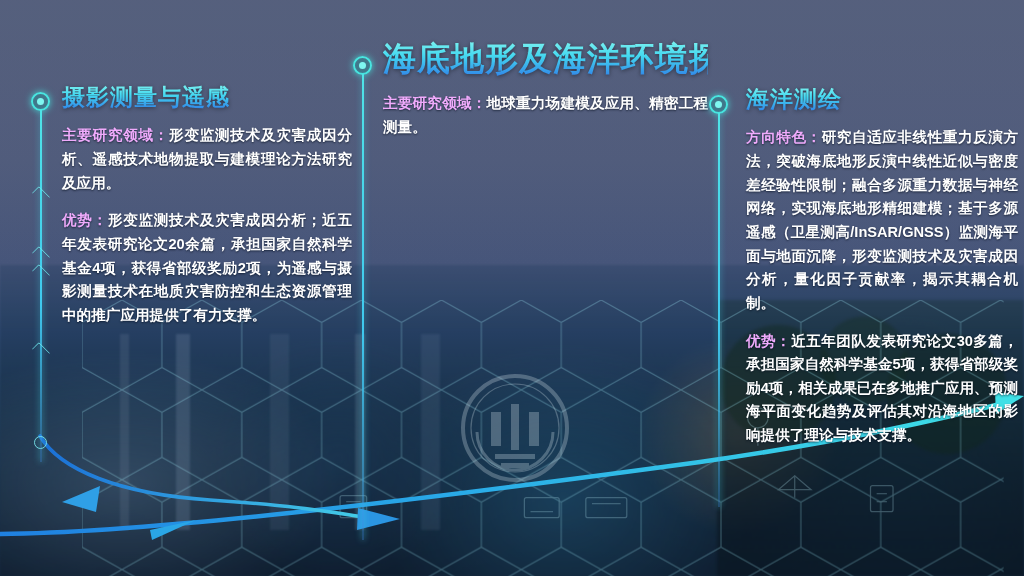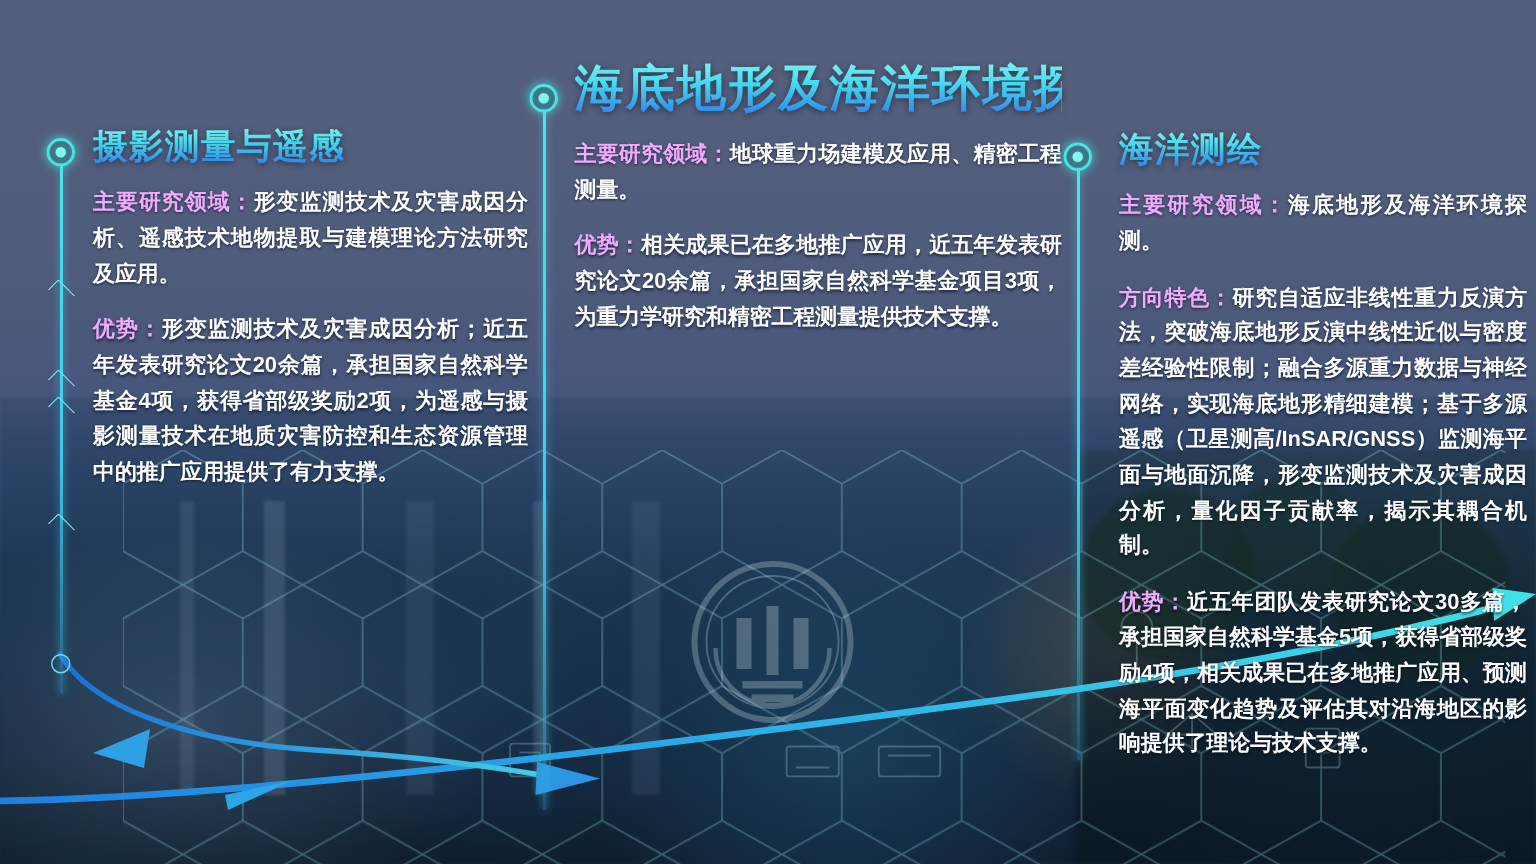--- a/index.html
+++ b/index.html
@@ -226,36 +226,30 @@
   </div>
 
   <div class="col" style="left:383px; top:40px; width:325px;">
     <div class="col-title big">海底地形及海洋环境探测</div>
 
     <div class="para">
       <span class="lbl">主要研究领域：</span><span>地球重力场建模及应用、精密工程测量。</span>
     </div>
 
 
-    <div class="para">
-      <span class="lbl">优势：</span><span>相关成果已在多地推广应用，近五年发表研究论文20余篇，承担国家自然科学基金项目3项，为重力学研究和精密工程测量提供技术支撑。</span>
-    </div>
   </div>
 
   <div class="conn" style="left:718px; top:95px; height:400px;">
     <div class="node"></div>
     <div class="vline" style="height:394px;"></div>
   </div>
 
   <div class="col" style="left:716px; top:86px; width:272px;margin-left:30px;">
     <div class="col-title">海洋测绘</div>
 
-    <div class="para">
-      <span class="lbl">主要研究领域：</span><span>海底地形及海洋环境探测。</span>
-    </div>
 
     <div class="para">
       <span class="lbl">方向特色：</span><span>研究自适应非线性重力反演方法，突破海底地形反演中线性近似与密度差经验性限制；融合多源重力数据与神经网络，实现海底地形精细建模；基于多源遥感（卫星测高/InSAR/GNSS）监测海平面与地面沉降，形变监测技术及灾害成因分析，量化因子贡献率，揭示其耦合机制。</span>
     </div>
 
     <div class="para">
       <span class="lbl">优势：</span><span>近五年团队发表研究论文30多篇，承担国家自然科学基金5项，获得省部级奖励4项，相关成果已在多地推广应用、预测海平面变化趋势及评估其对沿海地区的影响提供了理论与技术支撑。</span>
     </div>
   </div>
 

